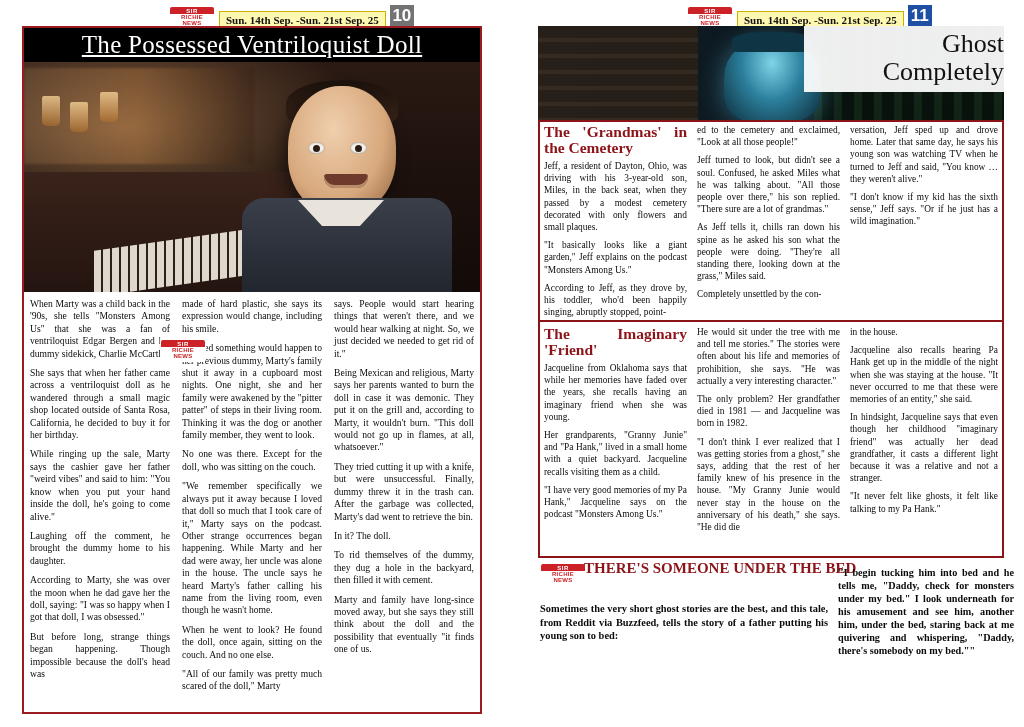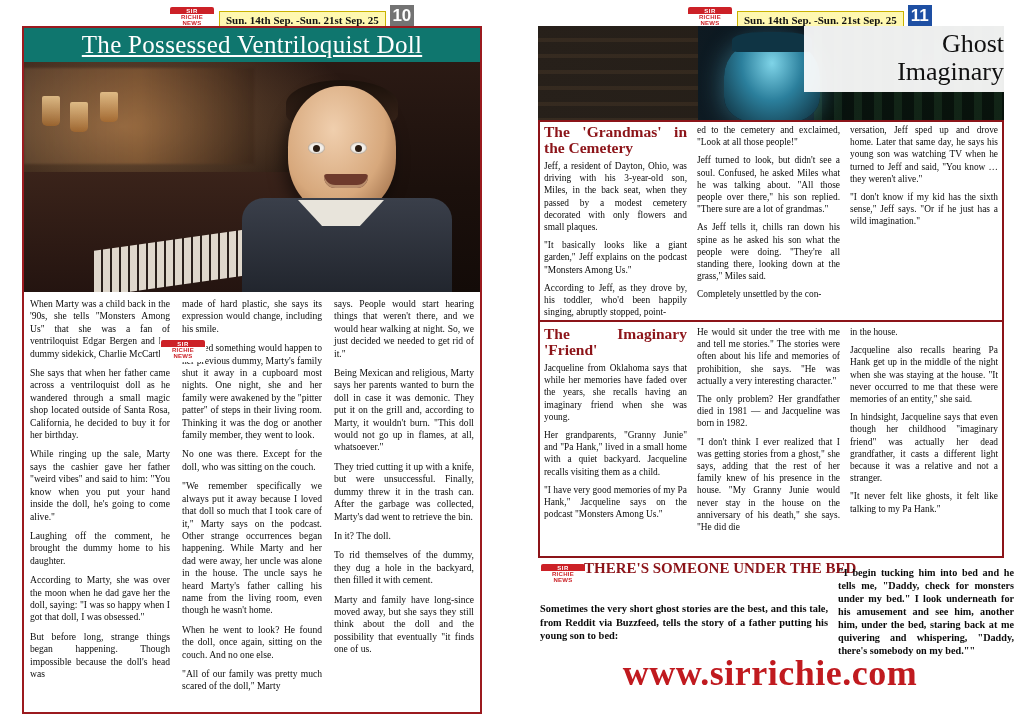--- a/index.html
+++ b/index.html
@@ -106,21 +106,21 @@
     height: 688px;
     border: 2px solid #9b1a1f;
     box-sizing: border-box;
   }
   .l-title-bar {
     position: absolute;
     left: 24px;
     top: 28px;
     width: 456px;
     height: 34px;
-    background: #0f766e;
+    background: #000000;
     display: flex;
     align-items: center;
     justify-content: center;
   }
   .l-title {
     font-family: "Liberation Serif", serif;
     font-size: 25px;
     color: #ffffff;
     text-decoration: underline;
     letter-spacing: .3px;
@@ -495,21 +495,21 @@
     <div class="shelf"></div>
     <div class="moonglow"></div>
     <div class="trees"></div>
     <div class="figure">
       <div class="hat"></div>
     </div>
   </div>
 
   <div class="ghost-exp-box">
     <div class="ge-line">Ghost</div>
-    <div class="ge-line">Imaginary</div>
+    <div class="ge-line">Completely</div>
   </div>
 
   <div class="r-frame"></div>
   <div class="r-divider"></div>
 
   <div class="r-col" id="r-c1">
     <div class="sec-head">The 'Grandmas' in the Cemetery</div>
     <p>Jeff, a resident of Dayton, Ohio, was driving with his 3-year-old son, Miles, in the back seat, when they passed by a modest cemetery decorated with only flowers and small plaques.</p>
     <p>"It basically looks like a giant garden," Jeff explains on the podcast "Monsters Among Us."</p>
     <p>According to Jeff, as they drove by, his toddler, who'd been happily singing, abruptly stopped, point-</p>
@@ -557,15 +557,14 @@
   <div class="bed-head" style="left:584px;">THERE'S SOMEONE UNDER THE BED</div>
 
   <div id="r-c7">
     <p>Sometimes the very short ghost stories are the best, and this tale, from Reddit via Buzzfeed, tells the story of a father putting his young son to bed:</p>
   </div>
 
   <div id="r-c8">
     <p>"I begin tucking him into bed and he tells me, "Daddy, check for monsters under my bed." I look underneath for his amusement and see him, another him, under the bed, staring back at me quivering and whispering, "Daddy, there's somebody on my bed.""</p>
   </div>
 
-  <div class="site-url">www.sirrichie.com</div>
 
 </div>
 
 </body></html>

